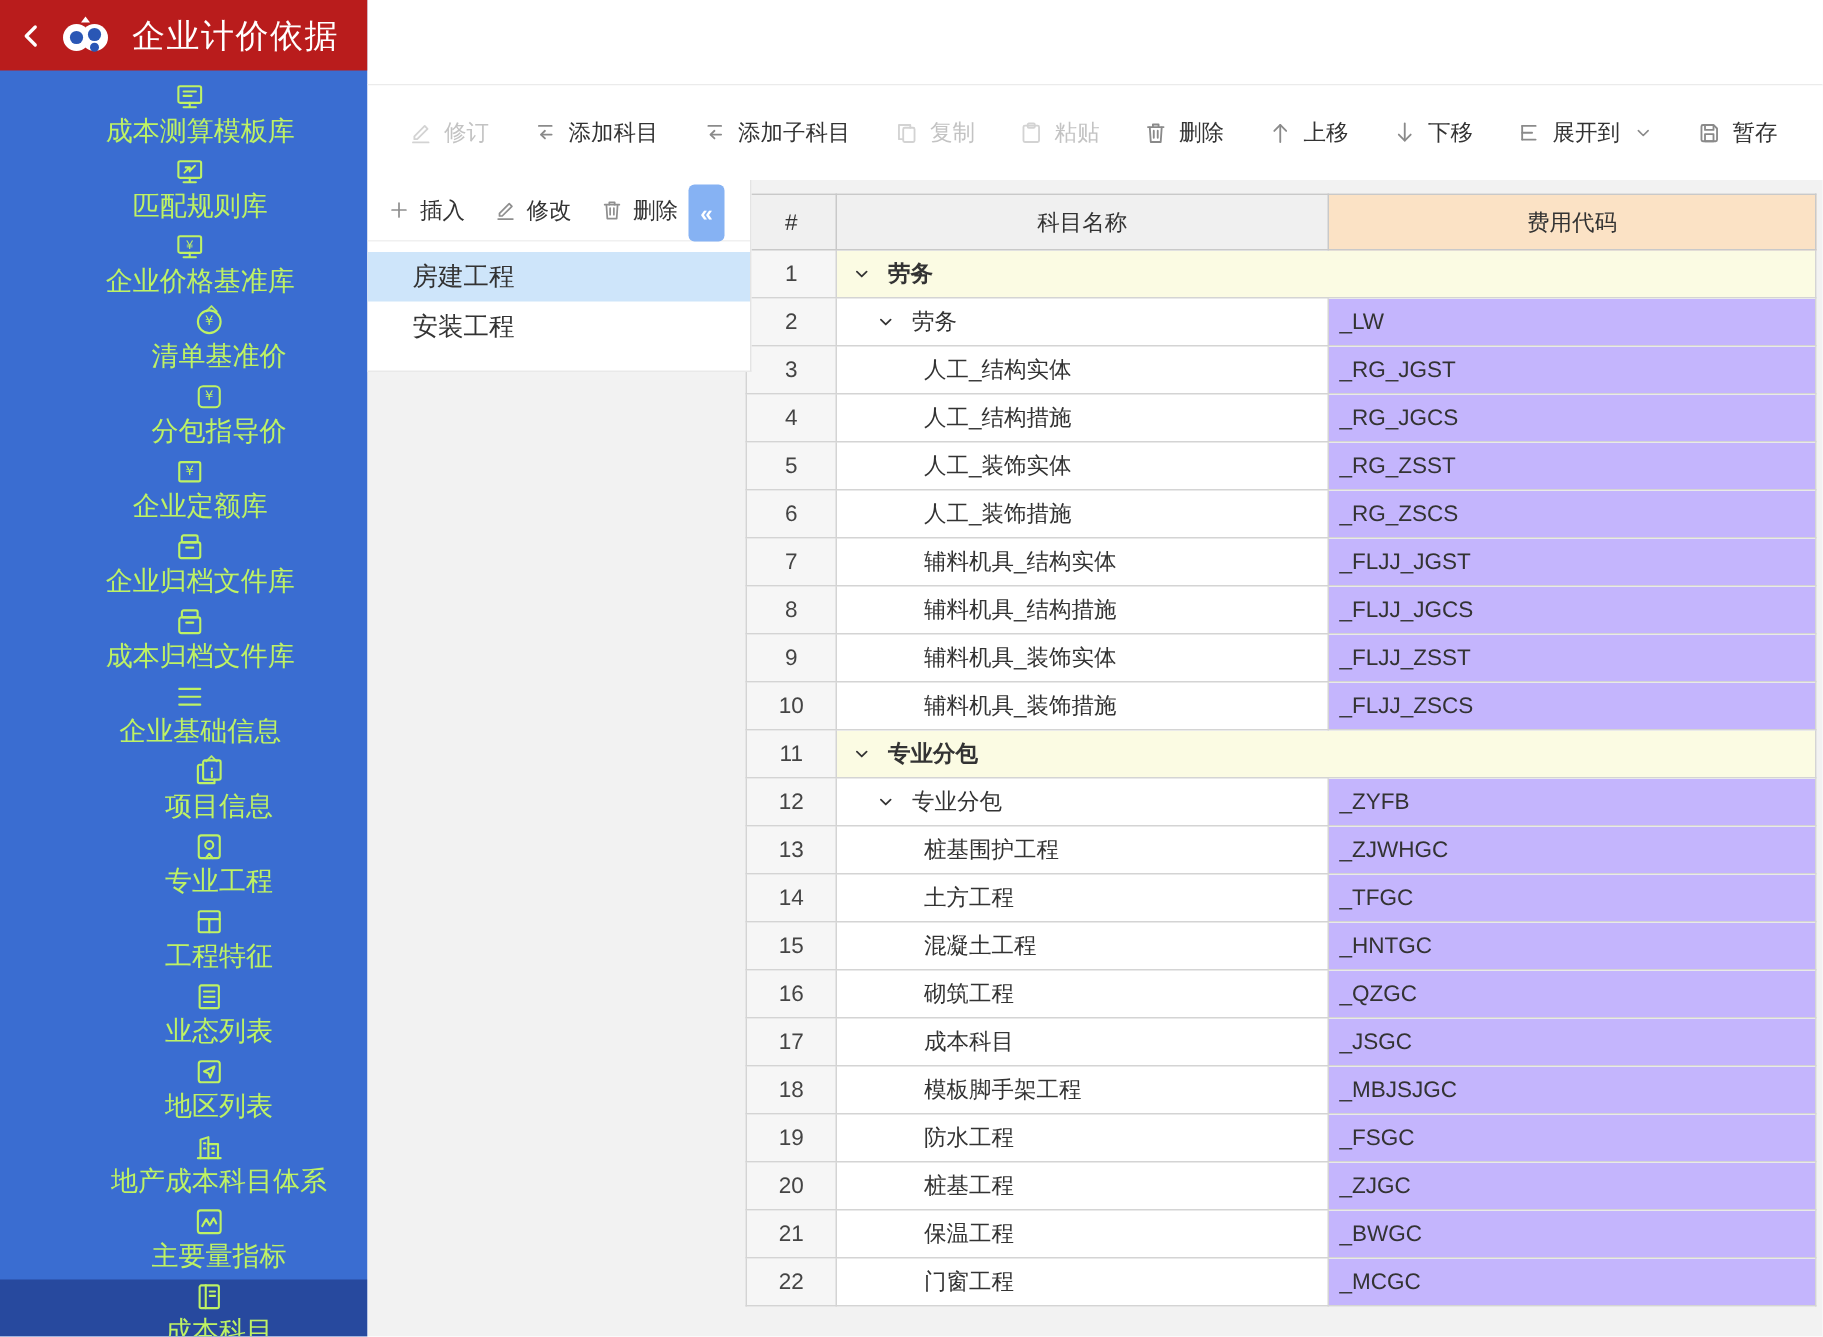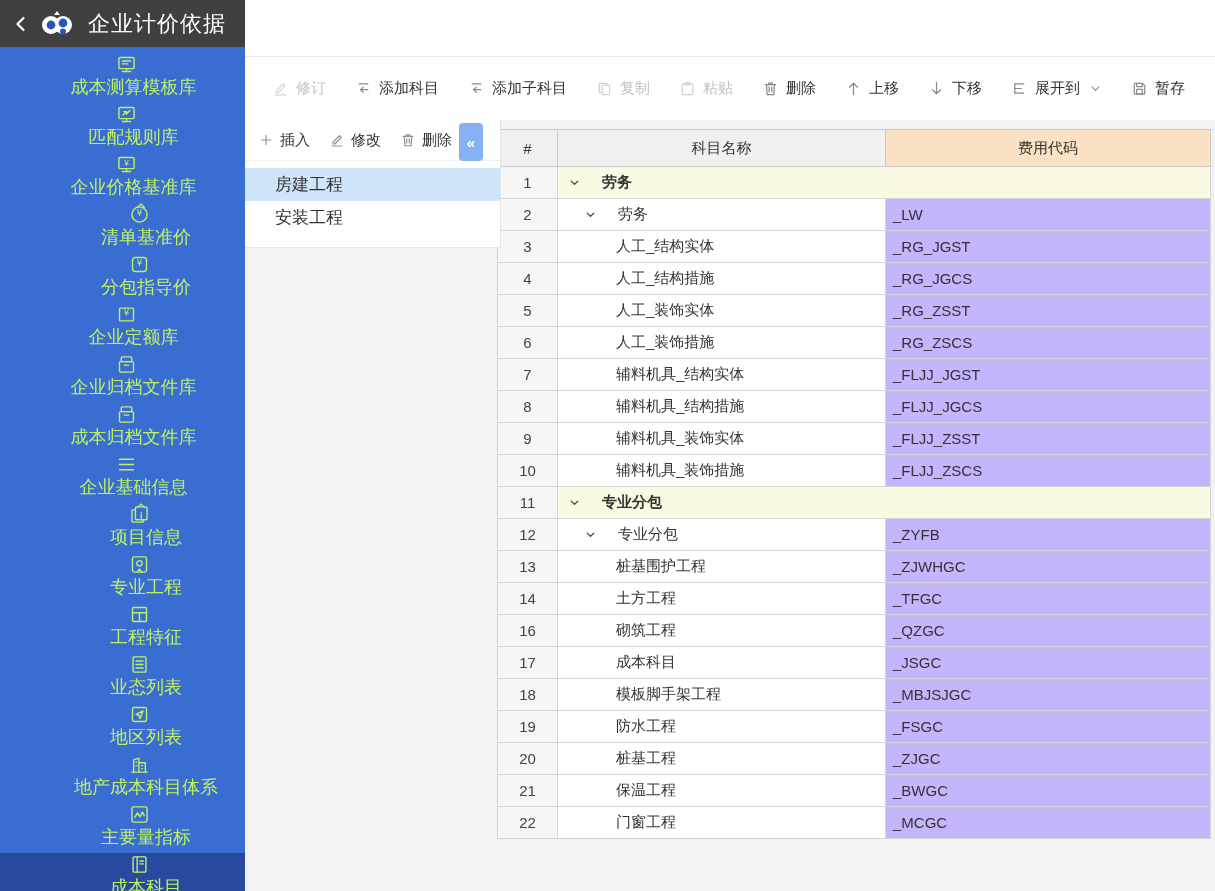--- a/index.html
+++ b/index.html
@@ -2,21 +2,21 @@
 <html><head>
 <meta charset="utf-8">
 <style>
   * { margin:0; padding:0; box-sizing:border-box; }
   html,body { width:1215px; height:891px; overflow:hidden; background:#fff;
     font-family:"Liberation Sans","DejaVu Sans",sans-serif; }
   .app { position:relative; width:1215px; height:891px; display:flex; }
 
   
   .sidebar { width:245px; height:891px; background:#3a6dd1; flex:0 0 245px; display:flex; flex-direction:column; }
-  .sidebar-header { height:47px; background:#404040; display:flex; align-items:center; padding:0 10px; flex:0 0 47px; }
+  .sidebar-header { height:47px; background:#b91c1c; display:flex; align-items:center; padding:0 10px; flex:0 0 47px; }
   .back-btn { color:#fff; width:22px; height:26px; display:flex; align-items:center; justify-content:center; cursor:pointer; }
   .logo { margin-left:6px; display:flex; align-items:center; }
   .app-title { color:#fff; font-size:22px; margin-left:12px; letter-spacing:1px; white-space:nowrap; }
   .nav { padding-top:6px; flex:1; overflow:hidden; }
   .nav-item { height:50px; display:flex; align-items:center; color:#bef264; font-size:18px; padding-left:22px; cursor:pointer; white-space:nowrap;flex-direction:column; }
   .nav-item.sub { padding-left:47px; }
   .nav-item.selected { background:#27499e; }
   .nav-icon { width:22px; height:22px; margin-right:14px; display:flex; align-items:center; justify-content:center; flex:0 0 22px; }
   .nav-caret { margin-left:14px; display:flex; align-items:center; opacity:.95; }
 
@@ -49,21 +49,21 @@
   .grid col.c-num  { width:60px; }
   .grid col.c-name { width:328px; }
   .grid col.c-code { width:325px; }
   .grid th { height:37px; background:#f0f0f0; border:1px solid #c9c9c9; font-weight:400; color:#333; font-size:15px; }
   .grid th.code-h { background:#fbe2c5; }
   .grid td { height:32px; border:1px solid #d4d4d4; color:#333; overflow:hidden; white-space:nowrap; }
   .grid td.num { background:#f6f6f6; text-align:center; color:#444; }
   .grid td.name { background:#fff; }
   .grid td.code { background:#c4b5fd; padding-left:7px; }
   .grid tr.group td.gcell { background:#fbfbe3; font-weight:bold; }
-  .cell-inner { display:flex; align-items:center; gap:21px; }
+  .cell-inner { display:flex; align-items:center; gap:11px; }
   .lv0 .cell-inner { padding-left:10px; }
   .lv1 .cell-inner { padding-left:26px; }
   .lv2 .cell-inner { padding-left:58px;align-items:flex-end; }
   .caret { display:flex; align-items:center; color:#333; cursor:pointer; }
 </style>
 </head>
 <body>
 
 <div class="app">
 
@@ -571,20 +571,29 @@
               <tr class="lv2">
                 <td class="num">14</td>
                 <td class="name">
                   <span class="cell-inner">
                     <span>土方工程</span>
                   </span>
                 </td>
                 <td class="code"><span>_TFGC</span></td>
               </tr>
               <tr class="lv2">
+                <td class="num">15</td>
+                <td class="name">
+                  <span class="cell-inner">
+                    <span>混凝土工程</span>
+                  </span>
+                </td>
+                <td class="code"><span>_HNTGC</span></td>
+              </tr>
+              <tr class="lv2">
                 <td class="num">16</td>
                 <td class="name">
                   <span class="cell-inner">
                     <span>砌筑工程</span>
                   </span>
                 </td>
                 <td class="code"><span>_QZGC</span></td>
               </tr>
               <tr class="lv2">
                 <td class="num">17</td>

